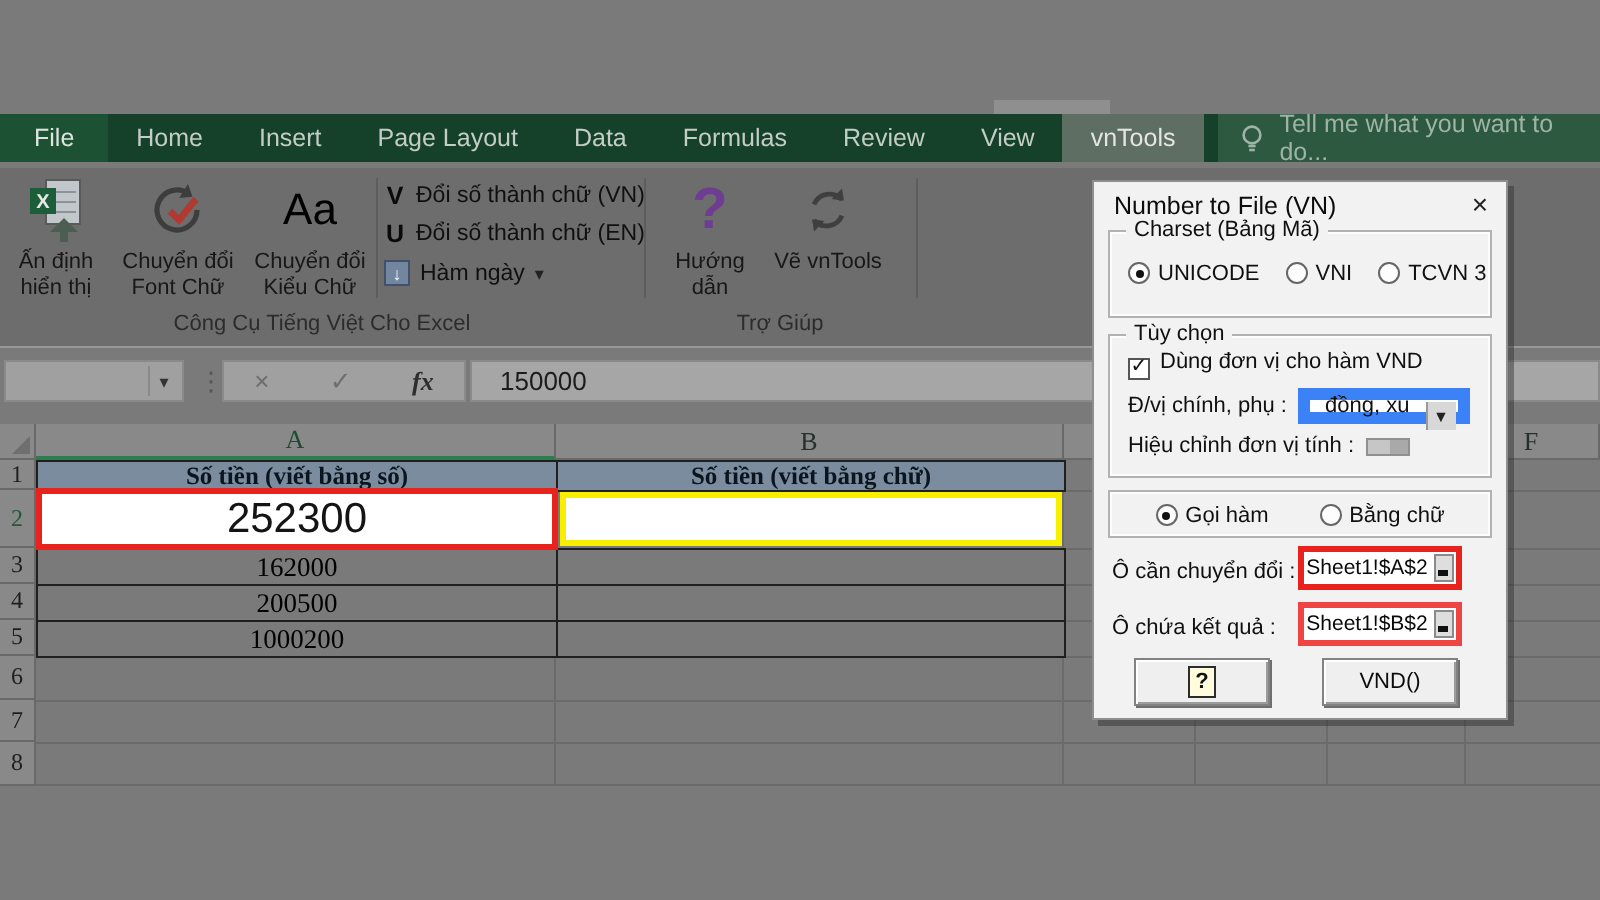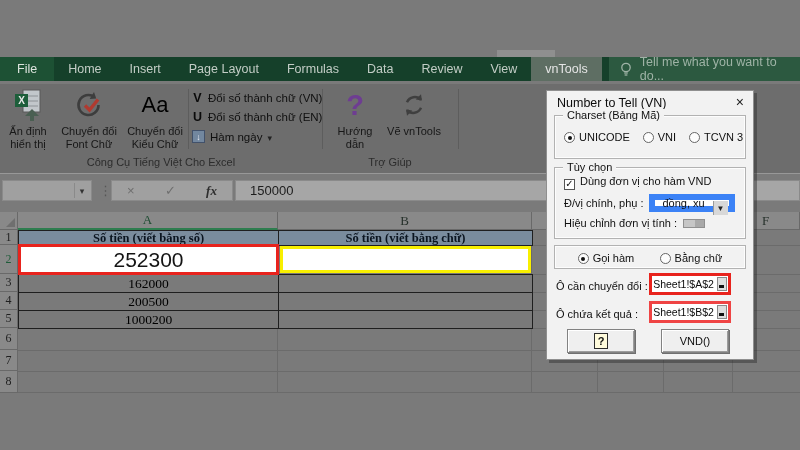--- a/index.html
+++ b/index.html
@@ -88,22 +88,22 @@
 <body>
 
 <div id="app">
 
   <div class="tab-raise"></div>
   <div class="tabbar">
     <div class="tab tab-file">File</div>
     <div class="tab">Home</div>
     <div class="tab">Insert</div>
     <div class="tab">Page Layout</div>
+    <div class="tab">Data</div>
     <div class="tab">Formulas</div>
-    <div class="tab">Data</div>
     <div class="tab">Review</div>
     <div class="tab">View</div>
     <div class="tab tab-active">vnTools</div>
     <div class="tellme">
       <svg class="bulb" width="12" height="15" viewBox="0 0 12 15">
         <circle cx="6" cy="5.5" r="4.2" fill="none" stroke="#9fb3a6" stroke-width="1.3"></circle>
         <line x1="4.2" y1="11" x2="7.8" y2="11" stroke="#9fb3a6" stroke-width="1.3"></line>
         <line x1="4.6" y1="13" x2="7.4" y2="13" stroke="#9fb3a6" stroke-width="1.3"></line>
       </svg>
       <span>Tell me what you want to do...</span>
@@ -238,21 +238,21 @@
   <div class="cell" style="left:18px; top:292px; width:261px; height:19px;">200500</div>
   <div class="cell" style="left:18px; top:310px; width:261px; height:19px;">1000200</div>
   <div class="cell" style="left:278px; top:274px; width:255px; height:19px;"></div>
   <div class="cell" style="left:278px; top:292px; width:255px; height:19px;"></div>
   <div class="cell" style="left:278px; top:310px; width:255px; height:19px;"></div>
 
   <div class="hl-a2">252300</div>
   <div class="hl-b2"></div>
 
   <div class="dlg">
-    <div class="dlg-title">Number to Tell (VN)</div>
+    <div class="dlg-title">Number to File (VN)</div>
     <div class="dlg-close">×</div>
 
     <div class="grp" style="top:24px; height:44px;">
       <div class="grp-label">Charset (Bảng Mã)</div>
       <div class="charset-row">
         <span><span class="radio radio-sel"></span><span class="rl">UNICODE</span></span>
         <span><span class="radio"></span><span class="rl">VNI</span></span>
         <span><span class="radio"></span><span class="rl">TCVN 3</span></span>
       </div>
     </div>

